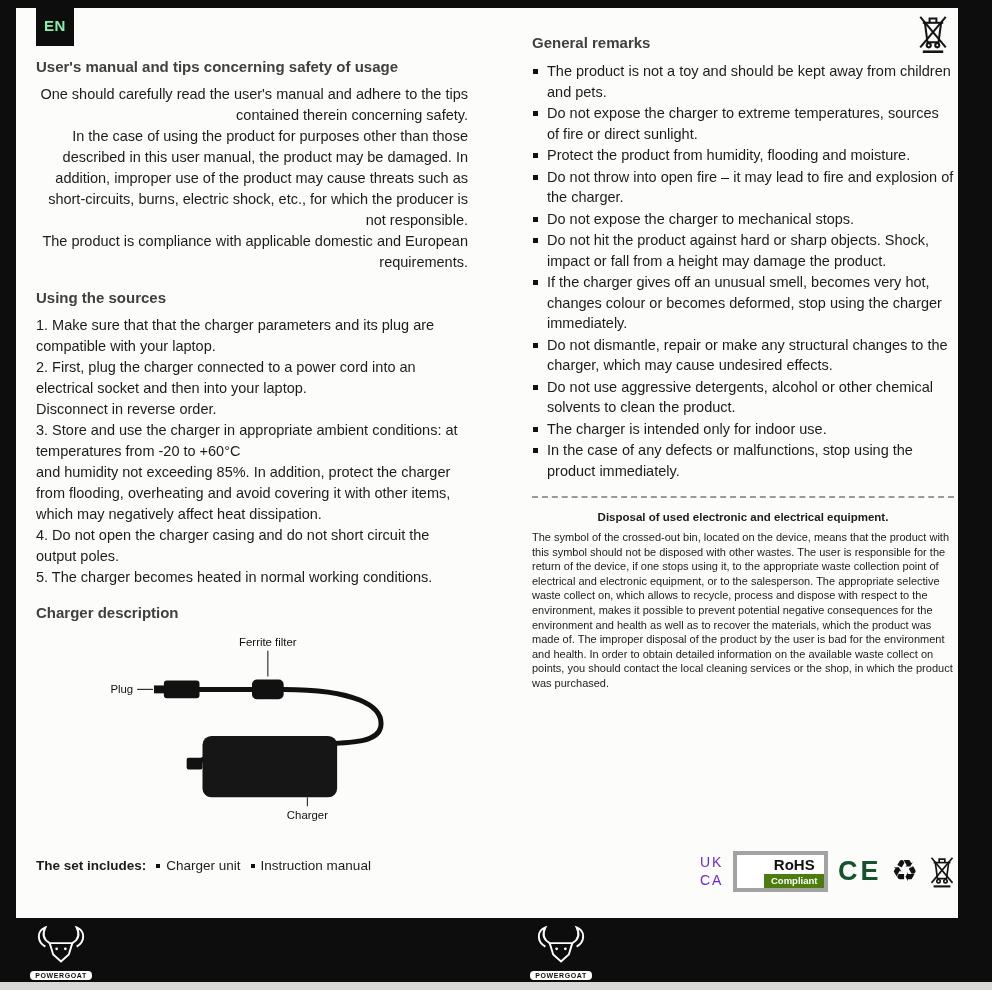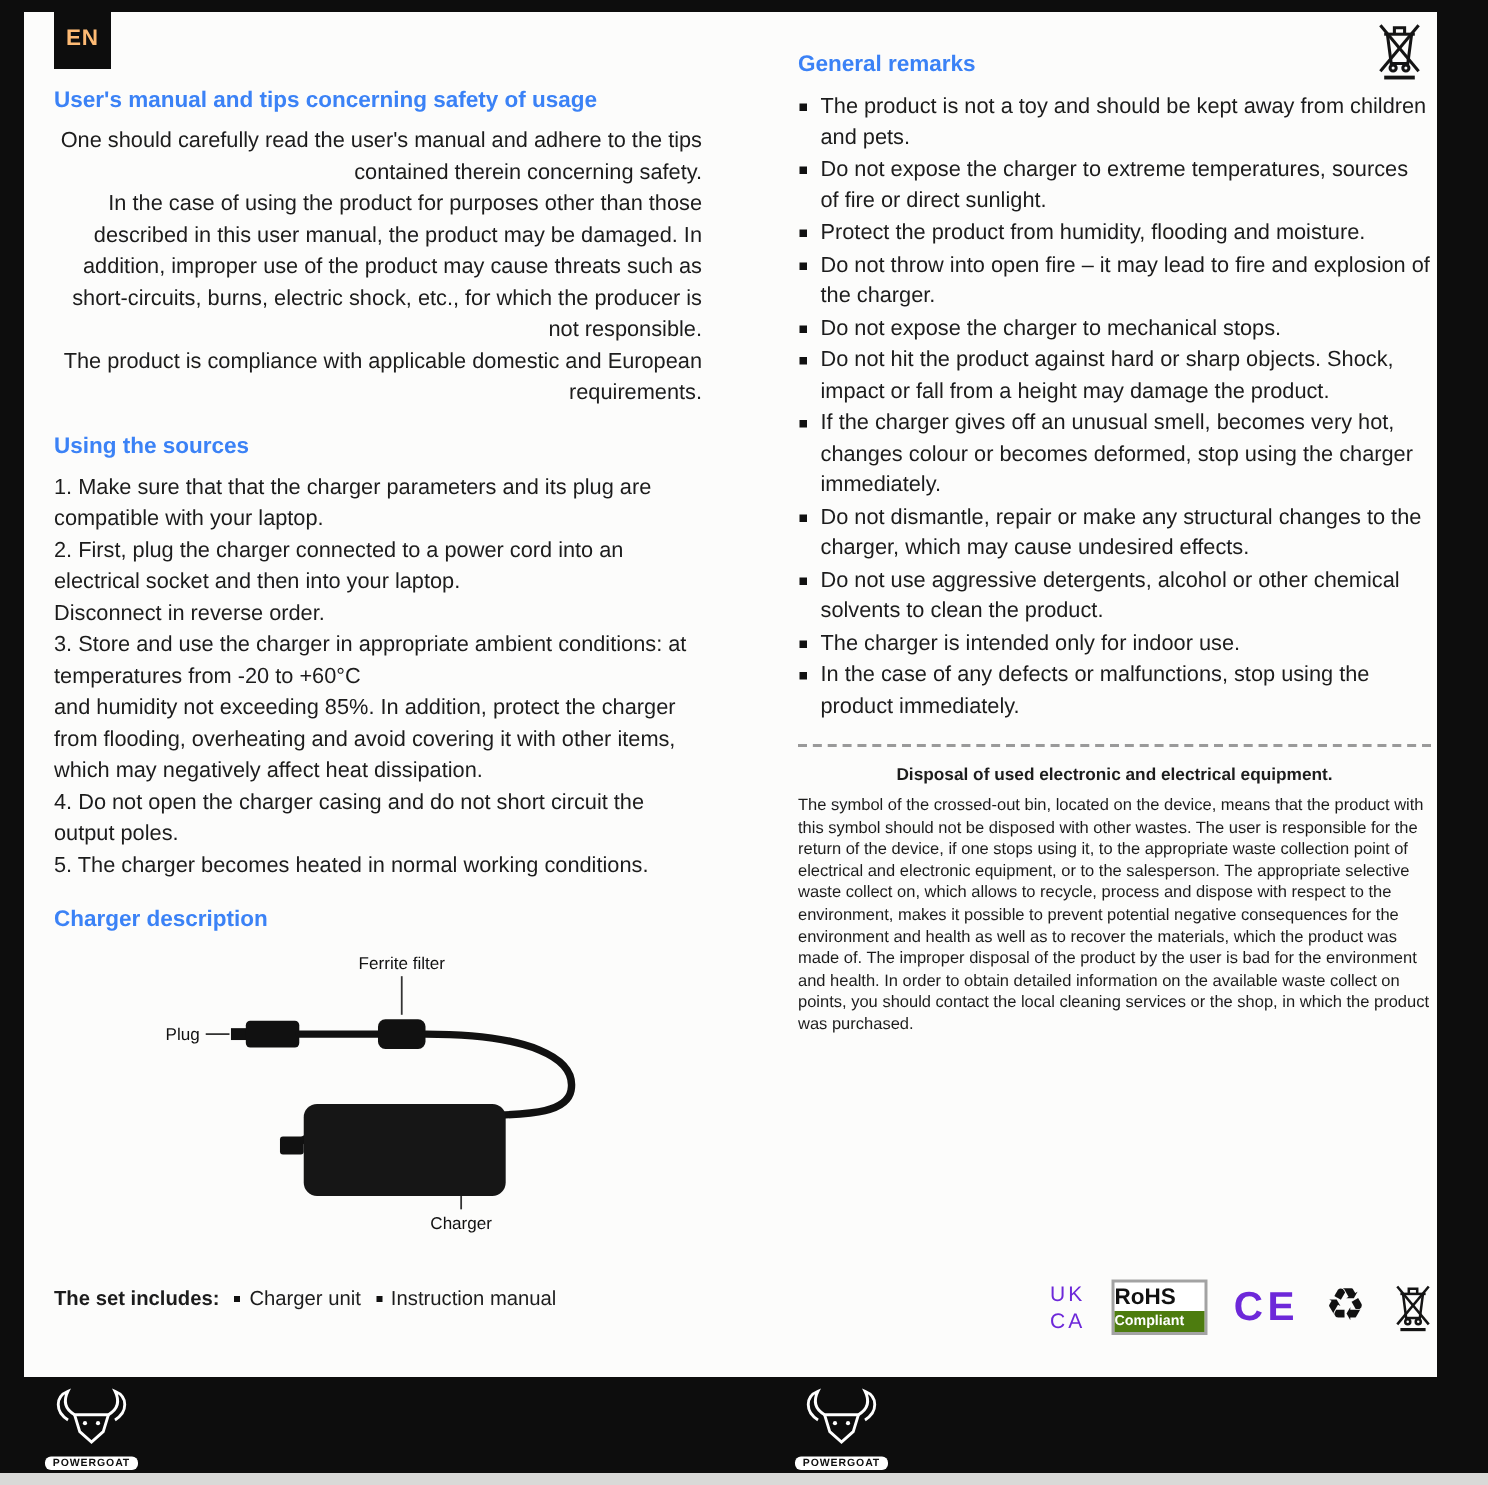--- a/index.html
+++ b/index.html
@@ -11,30 +11,30 @@
   }
   
   .top-strip{position:absolute;left:0;top:0;width:992px;height:8px;background:#0d0d0d;}
   .left-strip{position:absolute;left:0;top:0;width:16px;height:922px;background:#0d0d0d;}
   .right-strip{position:absolute;left:958px;top:0;width:34px;height:922px;background:#0d0d0d;}
   .footer{position:absolute;left:0;top:918px;width:992px;height:64px;background:#0d0d0d;}
   .bottom-edge{position:absolute;left:0;top:982px;width:992px;height:8px;background:#d9d9d7;}
 
   .lang-badge{
     position:absolute;left:36px;top:4px;width:38px;height:42px;background:#0d0d0d;
-    color:#fdba74;font-weight:bold;font-size:15px;letter-spacing:.5px;
+    color:#86efac;font-weight:bold;font-size:15px;letter-spacing:.5px;
     display:flex;align-items:center;justify-content:center;
   }
   .bin-top{position:absolute;left:916px;top:12px;width:34px;height:42px;}
 
   
   .col-left{position:absolute;left:36px;top:58px;width:432px;}
   .col-right{position:absolute;left:532px;top:34px;width:422px;}
 
-  h2{font-size:15px;font-weight:bold;margin:0 0 10px 0;color:#3b82f6;}
+  h2{font-size:15px;font-weight:bold;margin:0 0 10px 0;color:#404040;}
   .body-text{font-size:14.5px;line-height:21px;margin:0 0 6px 0;white-space:pre-line;text-align:right;}
   .step{font-size:14.5px;line-height:21px;margin:0;white-space:pre-line;}
   .section{margin-bottom:16px;}
   .section h2{margin-bottom:9px;}
 
   
   ul.remarks{list-style:none;margin:0;padding:0;}
   ul.remarks li{
     position:relative;font-size:14.5px;line-height:20.5px;
     padding-left:15px;margin-bottom:1px;
@@ -62,24 +62,24 @@
   .set-includes .lbl{font-weight:bold;}
   .inc-item{display:flex;align-items:center;gap:6px;}
   .inc-item .sq{width:4px;height:4px;background:#111;display:inline-block;}
 
   
   .marks-row{
     position:absolute;left:700px;top:845px;width:256px;height:52px;
     display:flex;align-items:center;justify-content:space-between;
   }
   .ukca{font-weight:normal;font-size:14px;line-height:18px;letter-spacing:2px;color:#6d28d9;}
-  .rohs{border:2px solid #a3a3a3;width:60px;text-align:left;background:#fff;}
+  .rohs{border:4px solid #a3a3a3;width:60px;text-align:center;background:#fff;padding-left:27px;}
   .rohs-top{font-weight:bold;font-size:15px;padding:1px 0;color:#111;}
   .rohs-bottom{background:#4d7c0f;color:#fff;font-size:9.5px;padding:1px 0 2px 0;font-weight:bold;}
-  .ce{font-weight:bold;font-size:27px;letter-spacing:3px;color:#6d28d9;}
+  .ce{font-weight:bold;font-size:27px;letter-spacing:3px;color:#14532d;}
   .recycle{font-size:30px;color:#111;line-height:1;}
   .bin-small{width:28px;height:38px;}
 
   
   .goat{position:absolute;width:62px;height:56px;text-align:center;}
   .goat-1{left:30px;top:924px;}
   .goat-2{left:530px;top:924px;}
   .goat svg{display:block;margin:0 auto;}
   .goat-banner{
     display:inline-block;background:#fff;color:#0d0d0d;font-size:7px;font-weight:bold;

